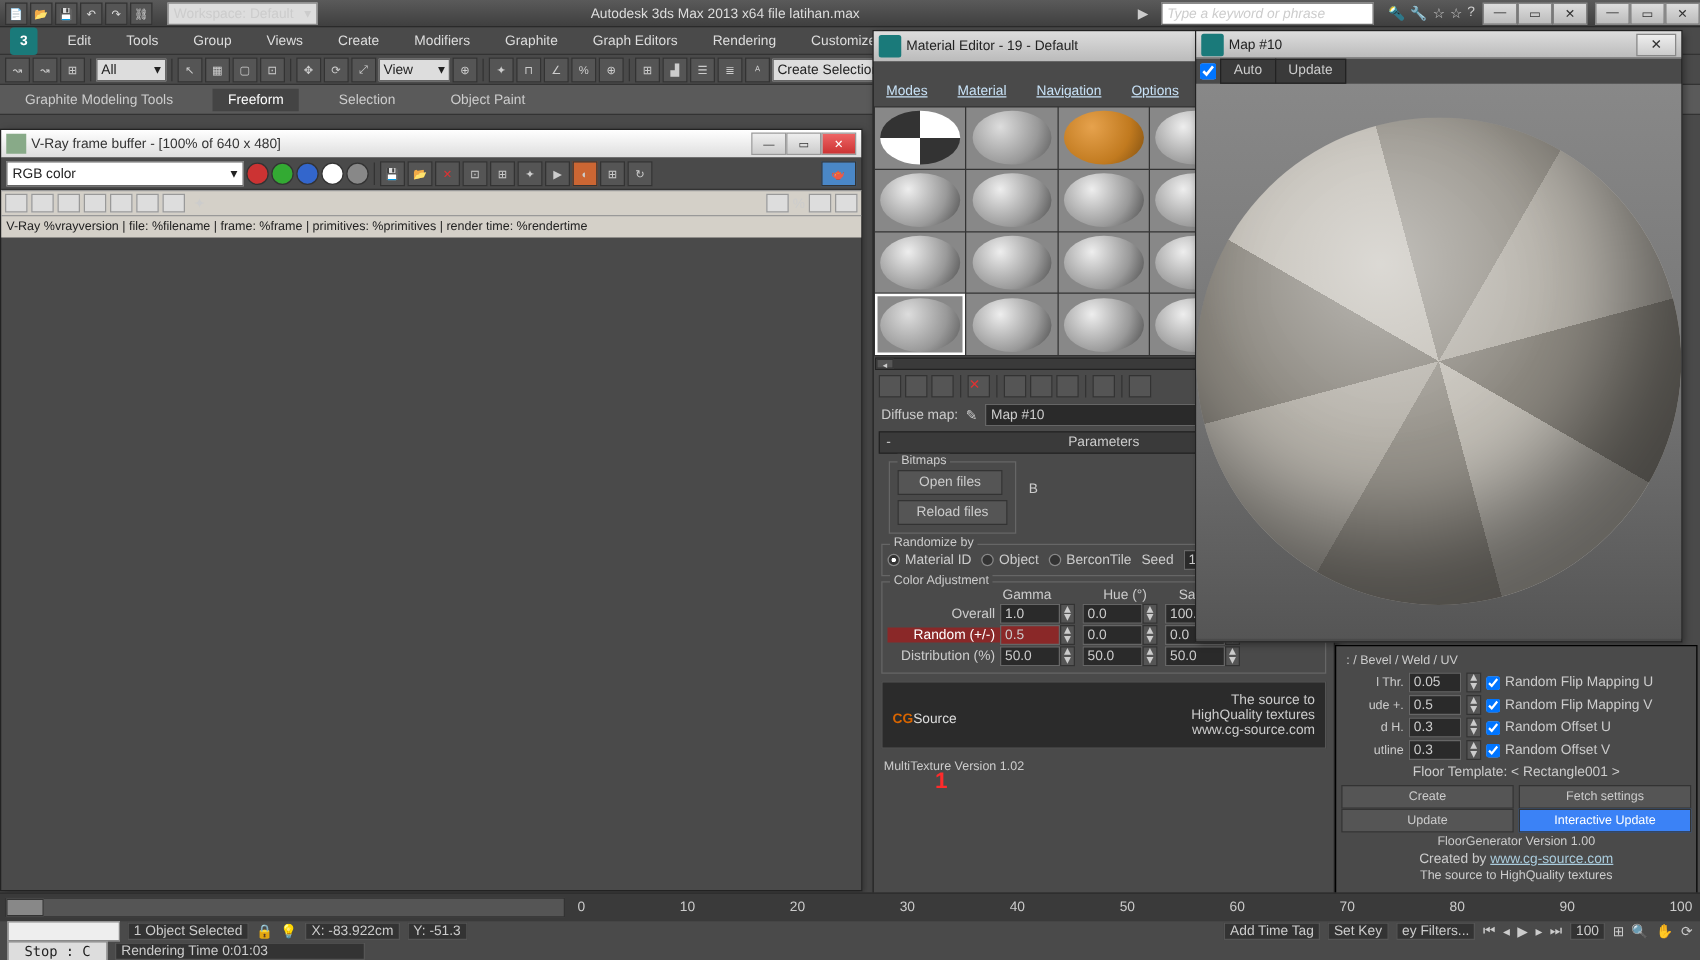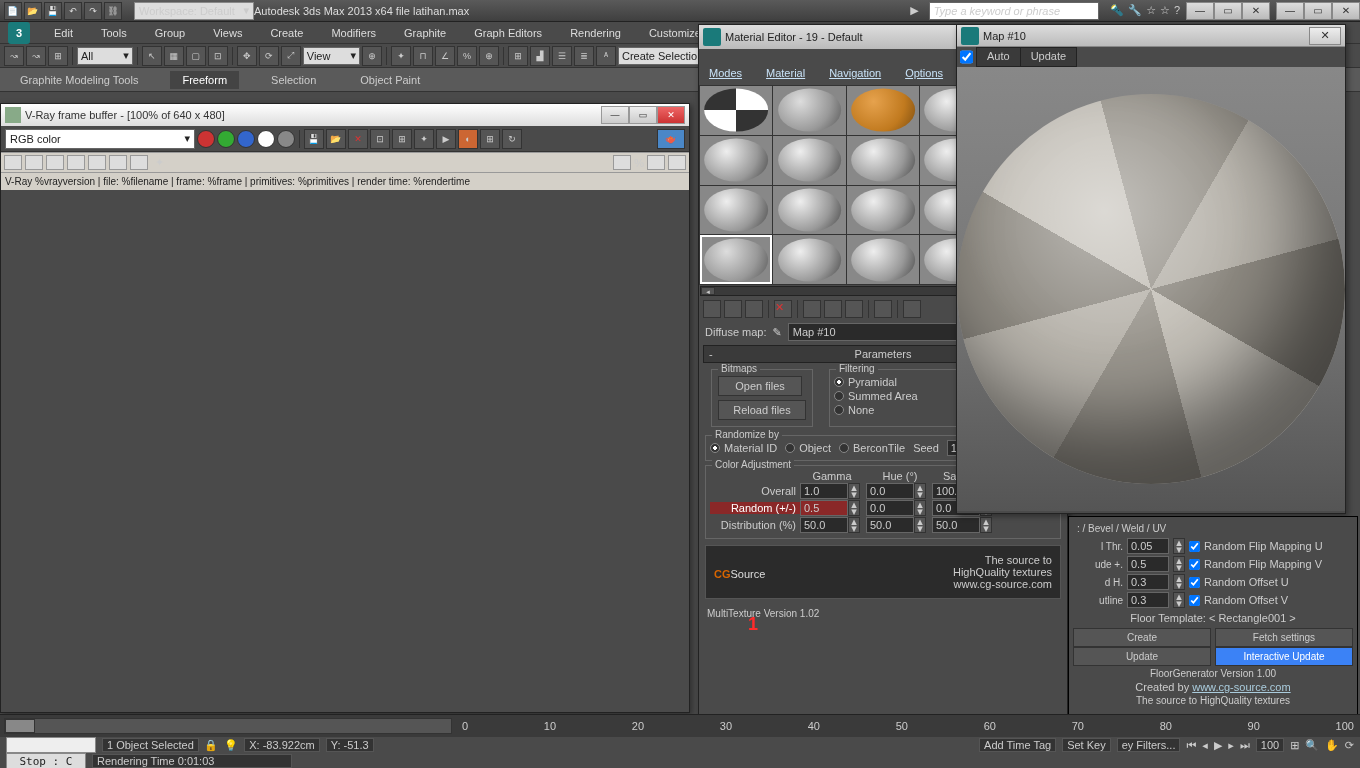--- a/index.html
+++ b/index.html
@@ -1,21 +1,21 @@
 <!DOCTYPE html>
 <html><head>
 <meta charset="utf-8">
 <style>
 *{box-sizing:border-box;margin:0;padding:0;font-family:Tahoma,Arial,sans-serif;font-size:11px;color:#ccc;user-select:none}
 body{width:1360px;height:768px;background:#4a4a4a;position:relative;overflow:hidden}
 .titlebar{height:22px;background:linear-gradient(#5a5a5a,#3f3f3f);display:flex;align-items:center;border-bottom:1px solid #222}
 .titlebar-icons{display:flex;gap:2px;padding:0 4px}
 .tb-icon{width:18px;height:18px;background:#555;border:1px solid #333;display:flex;align-items:center;justify-content:center;font-size:9px;color:#ddd}
 .workspace-dd{background:#ddd;color:#222;padding:1px 4px;border:1px solid #888;width:120px;height:18px;display:flex;align-items:center;justify-content:space-between;margin-left:8px}
-.titlebar-center{flex:1;text-align:left;color:#ddd;font-size:11px}
+.titlebar-center{flex:1;text-align:center;color:#ddd;font-size:11px}
 .titlebar-search{width:170px;height:18px;background:#fff;color:#888;border:1px solid #666;padding:0 4px;display:flex;align-items:center;font-style:italic;margin:0 6px}
 .titlebar-right-icons{display:flex;gap:4px;padding:0 6px}
 .win-controls{display:flex;gap:0;margin-left:auto}
 .win-btn{width:28px;height:18px;background:linear-gradient(#ddd,#bbb);border:1px solid #888;color:#333;display:flex;align-items:center;justify-content:center;font-size:10px}
 .menubar{height:22px;background:#4a4a4a;display:flex;align-items:center;padding:0 8px;gap:4px;border-bottom:1px solid #333}
 .app-icon{width:22px;height:22px;background:#1a7a7a;border-radius:3px;color:#fff;display:flex;align-items:center;justify-content:center;font-weight:bold;margin-right:8px}
 .menu-item{padding:2px 12px;color:#ddd}
 .toolbar{height:24px;background:#4a4a4a;display:flex;align-items:center;padding:0 4px;gap:2px;border-bottom:1px solid #333}
 .tool-btn{width:20px;height:20px;background:#555;border:1px solid #333;display:flex;align-items:center;justify-content:center;font-size:9px}
 .tool-sep{width:1px;height:18px;background:#333;margin:0 2px}
@@ -377,35 +377,20 @@
       <span style="position:absolute;left:10px">-</span>
       <span>Parameters</span>
     </div>
 
   <div style="display:flex;gap:4px;padding:0 6px">
     <div class="me-group" style="flex:0 0 100px">
       <div class="me-group-label">Bitmaps</div>
       <div class="me-btn" style="width:84px">Open files</div>
       <div class="me-btn" style="width:88px">Reload files</div>
     </div>
-    <div class="me-group" style="flex:1">
-      <div class="me-group-label">Filtering</div>
-      <div class="me-radio">
-          <input type="radio" checked="" style="">
-          <span>Pyramidal</span>
-        </div>
-      <div class="me-radio">
-          <input type="radio" style="">
-          <span>Summed Area</span>
-        </div>
-      <div class="me-radio">
-          <input type="radio" style="">
-          <span>None</span>
-        </div>
-    </div>
     <div style="flex:0 0 14px;padding-top:20px">B</div>
   </div>
 
   <div class="me-group">
     <div class="me-group-label">Randomize by</div>
     <div style="display:flex;gap:8px;align-items:center;flex-wrap:wrap">
       <div class="me-radio">
           <input type="radio" checked="" style="">
           <span>Material ID</span>
         </div>
@@ -424,21 +409,21 @@
       <div class="me-spin">
           <div>▴</div>
           <div>▾</div>
         </div>
     </div>
   </div>
 
   <div class="me-group">
     <div class="me-group-label">Color Adjustment</div>
     <div style="display:flex;gap:8px;margin-left:92px">
-      <div style="width:60px;text-align:center">Gamma</div>
+      <div style="width:60px;text-align:left">Gamma</div>
       <div style="width:60px;text-align:center">Hue (°)</div>
       <div style="width:60px;text-align:center">Saturation</div>
     </div>
     <div id="coloradj-rows">
         <div class="me-num-field">
           <div class="me-num-label">Overall</div>
           <div class="me-num-input">1.0</div>
           <div class="me-spin">
             <div>▴</div>
             <div>▾</div>

